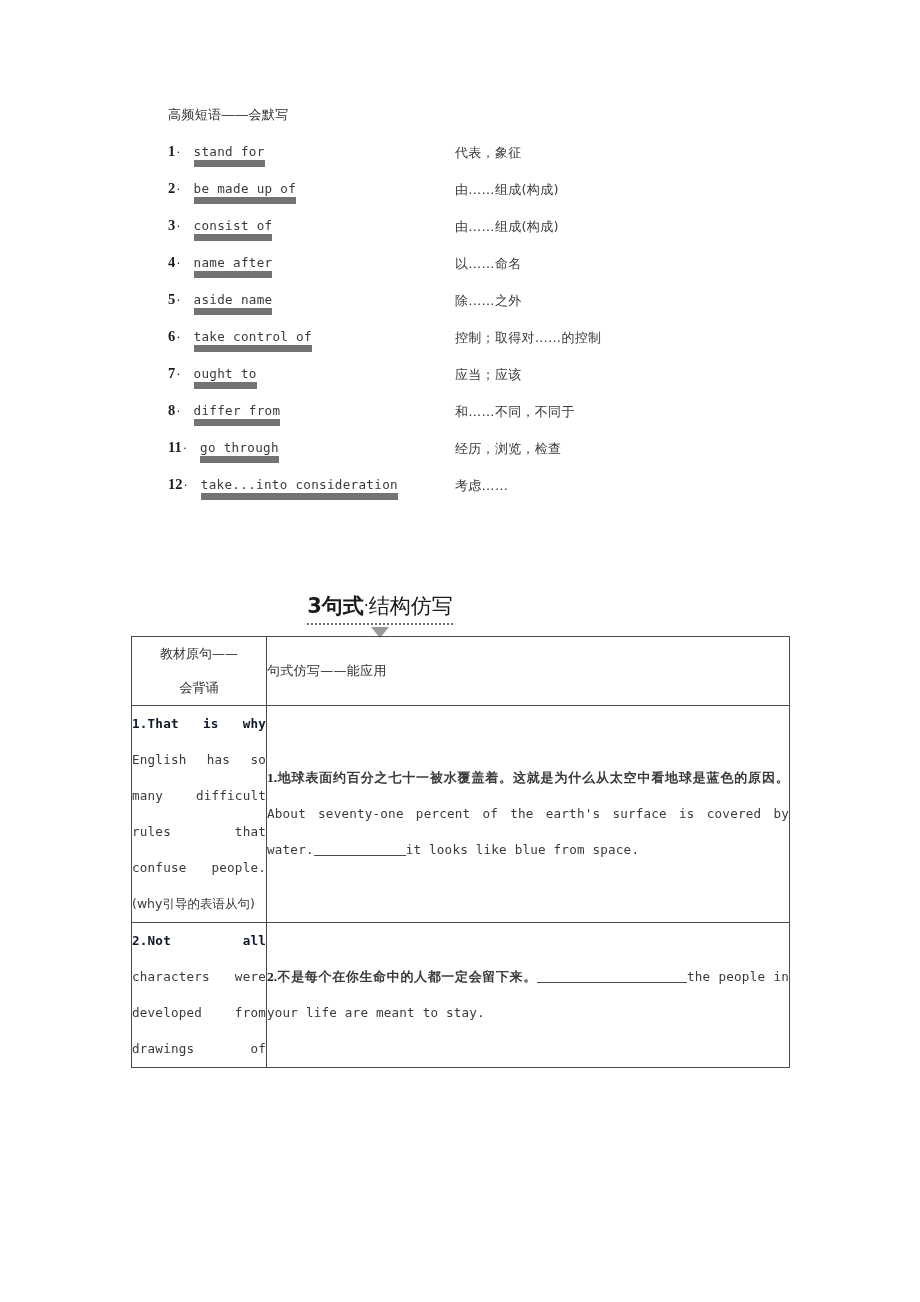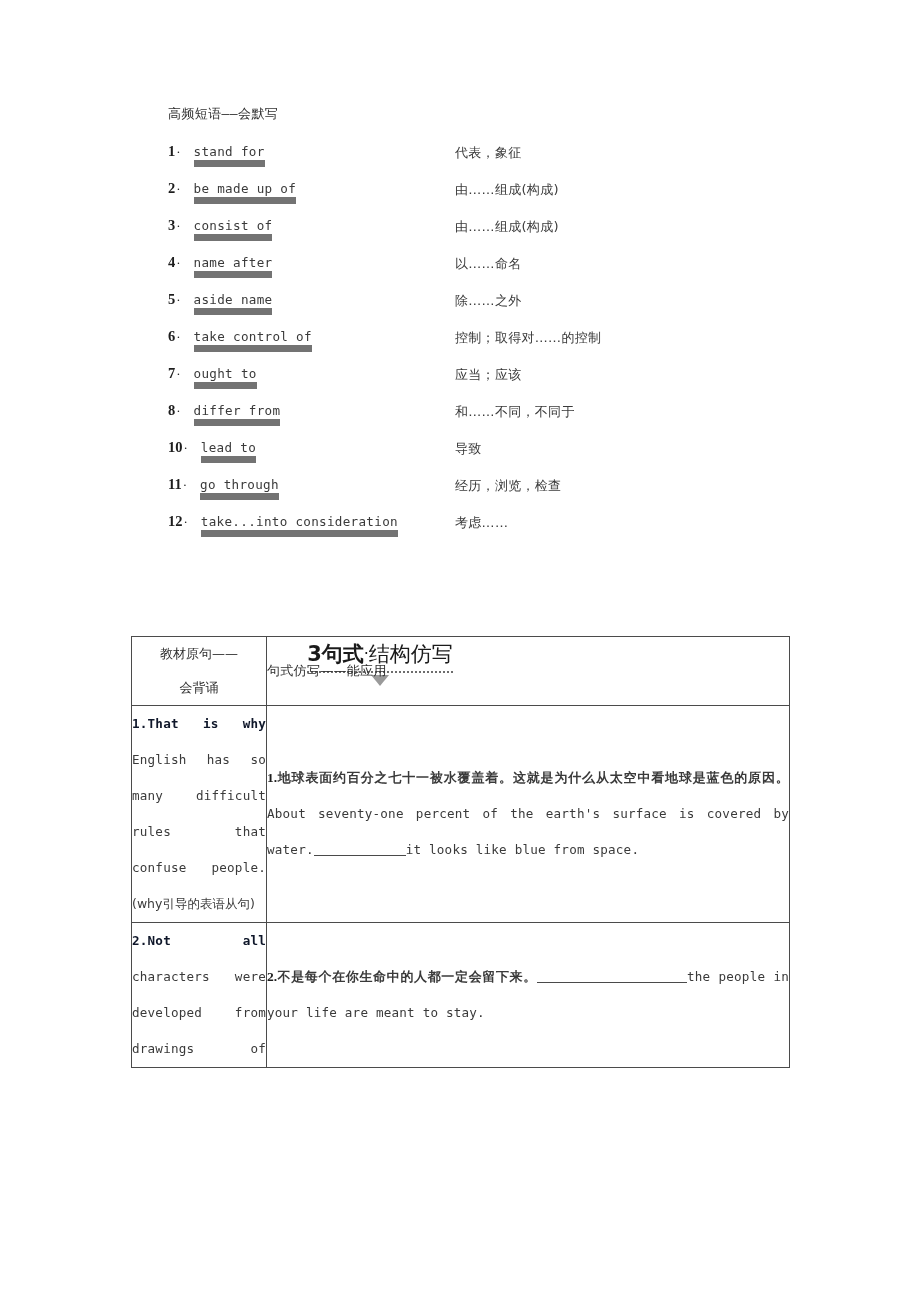--- a/index.html
+++ b/index.html
@@ -21,21 +21,21 @@
     left: 0; top: 0;
     width: 920px;
     height: 1302px;
   }
 
   
   .phrases-heading {
     position: absolute;
     left: 168px;
     top: 106px;
-    font-family: Liberation Mono, monospace;
+    font-family: Liberation Sans, sans-serif;
     font-size: 13px;
     line-height: 18px;
     letter-spacing: 0.4px;
     color: #313131;
     white-space: nowrap;
   }
 
   .phrase-list {
     position: absolute;
     left: 168px;
@@ -87,21 +87,20 @@
     color: #3a3a3a;
   }
 
   
   .section-title-wrap {
     position: absolute;
     left: 0;
     top: 592px;
     width: 760px;
     text-align: center;
-    margin-top: 48px;
   }
   .section-title {
     display: inline-block;
     position: relative;
     padding-bottom: 3px;
     border-bottom: 2px dotted #6d6d6d;
     white-space: nowrap;
   }
   .st-num {
     font-family: "DejaVu Sans", sans-serif;
@@ -294,26 +293,20 @@
     </div>
 
     <div class="phrase-row">
       <div class="phrase-left">
         <span class="phrase-num">8</span><span class="phrase-dot">·</span><span class="phrase-en">differ from</span>
       </div>
       <div class="phrase-zh">和……不同，不同于</div>
     </div>
 
 
-    <div class="phrase-row">
-      <div class="phrase-left">
-        <span class="phrase-num">10</span><span class="phrase-dot">·</span><span class="phrase-en">lead to</span>
-      </div>
-      <div class="phrase-zh">导致</div>
-    </div>
 
     <div class="phrase-row">
       <div class="phrase-left">
         <span class="phrase-num">11</span><span class="phrase-dot">·</span><span class="phrase-en">go through</span>
       </div>
       <div class="phrase-zh">经历，浏览，检查</div>
     </div>
 
     <div class="phrase-row">
       <div class="phrase-left">

